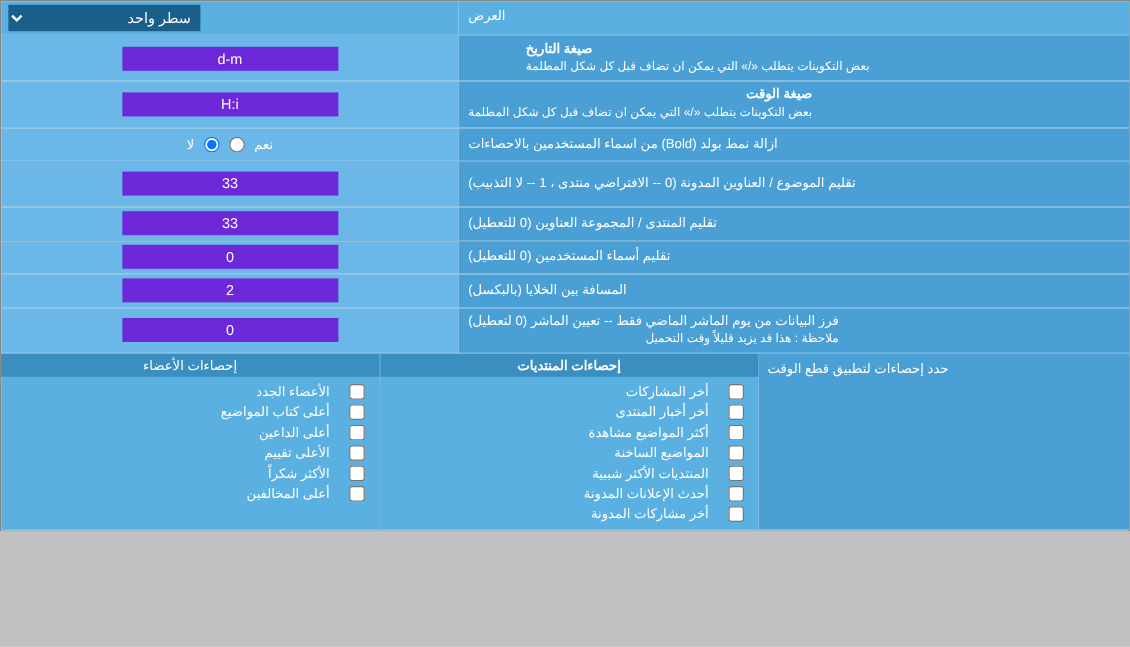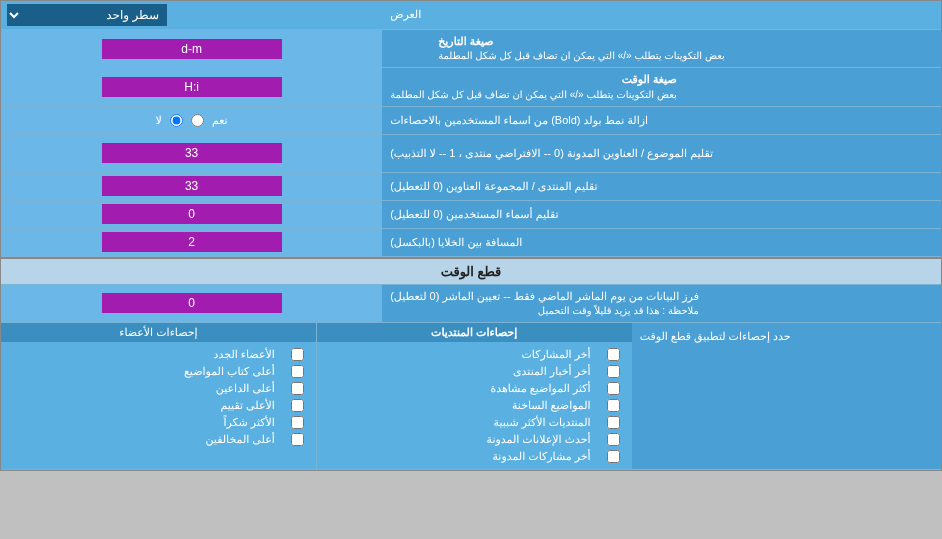--- a/index.html
+++ b/index.html
@@ -36,21 +36,21 @@
 
     .input-cell {
       background: #6bb8e8;
       display: flex;
       align-items: center;
       justify-content: center;
       padding: 3px 6px;
     }
 
     .input-field {
-      background: #a21caf;
+      background: #6d28d9;
       color: #fff;
       border: none;
       padding: 3px 8px;
       font-size: 12px;
       text-align: center;
       direction: ltr;
       width: 100%;
     }
 
     .select-field {
@@ -189,23 +189,20 @@
 
   <div class="row row-height-1">
     <div class="label-cell" style="width:560px;">
       <span>المسافة بين الخلايا (بالبكسل)</span>
     </div>
     <div class="input-cell" style="width:382px;">
       <input class="input-field" style="width: 180px;" type="text" value="2">
     </div>
   </div>
 
-  <div class="section-header">
-    <span>قطع الوقت</span>
-  </div>
 
   <div class="row row-height-2">
     <div class="label-cell" style="width:560px;">
       <div style="text-align:right;">
         <div>فرز البيانات من يوم الماشر الماضي فقط -- تعيين الماشر (0 لتعطيل)</div>
         <div style="font-size:10px;">ملاحظة : هذا قد يزيد قليلاً وقت التحميل</div>
       </div>
     </div>
     <div class="input-cell" style="width:382px;">
       <input class="input-field" style="width: 180px;" type="text" value="0">

